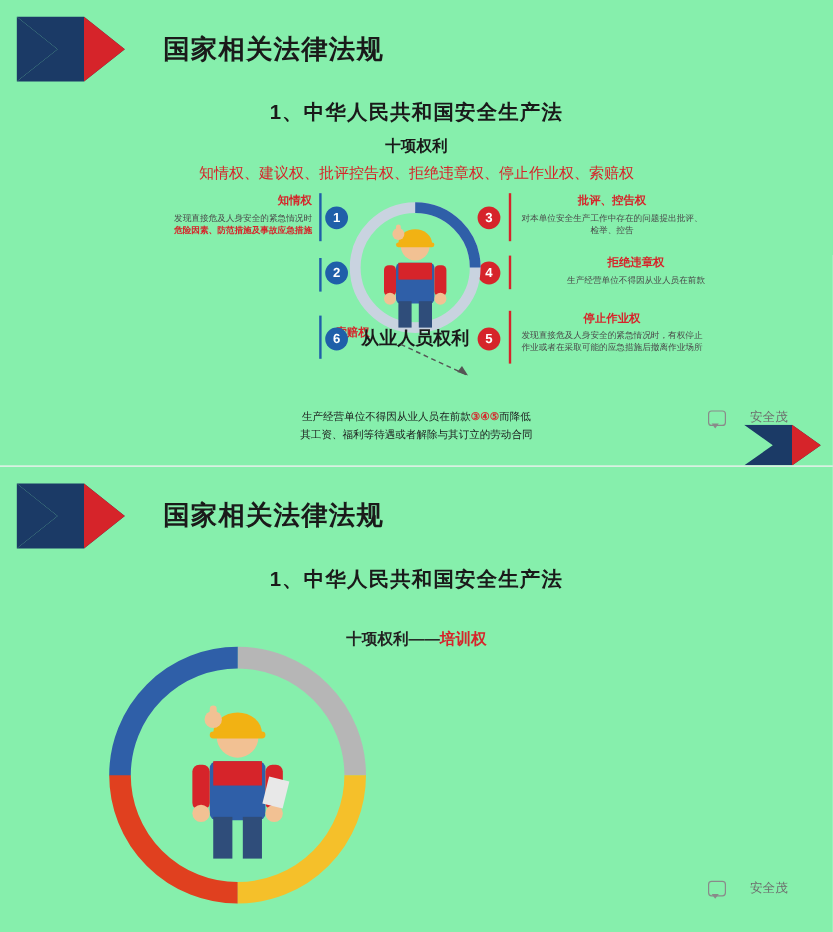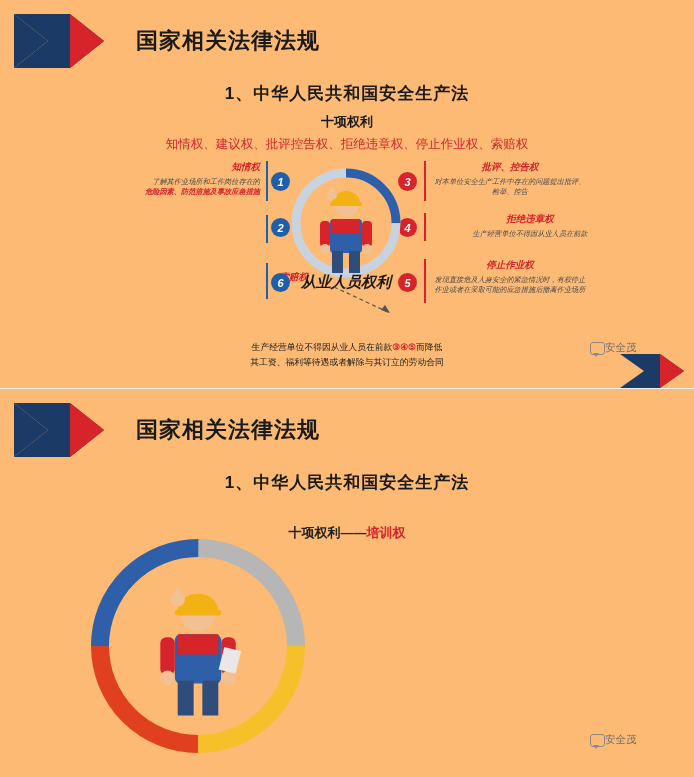--- a/index.html
+++ b/index.html
@@ -12,21 +12,21 @@
     height: 777px;
     font-family: "Liberation Sans", sans-serif;
     color: #222;
     position: relative;
     overflow: hidden;
   }
   .slide {
     position: relative;
     width: 694px;
     height: 388px;
-    background: #fdba74;
+    background: #86efac;
     overflow: hidden;
   }
   .slide + .slide { border-top: 1px solid #efefef; }
 
   
   .corner-logo {
     position: absolute;
     left: 8px;
     top: 10px;
     width: 110px;
@@ -67,21 +67,21 @@
     position: absolute;
     width: 100%;
     text-align: center;
     top: 136px;
     font-size: 12.5px;
     font-weight: normal;
     color: #d6242a;
   }
 
   
-  .diagram { position: absolute; left: 0; top: 155px; width: 694px; height: 170px; font-style: italic; }
+  .diagram { position: absolute; left: 0; top: 155px; width: 694px; height: 170px; }
 
   .item { position: absolute; }
   .item .label {
     font-size: 9.5px;
     font-weight: bold;
     color: #d6242a;
     margin-bottom: 3px;
   }
   .item .desc {
     font-size: 7.2px;
@@ -134,21 +134,21 @@
   }
   .footnote .cir { color: #d6242a; font-weight: bold; }
 
   
   .watermark {
     position: absolute;
     font-size: 10.5px;
     color: #6d6d6d;
     display: flex;
     align-items: center;
-    gap: 0;
+    gap: 20px;
   }
   .wm-icon {
     width: 13px; height: 11px;
     border: 1.2px solid #8a8a8a;
     border-radius: 3px;
     position: relative;
   }
   .wm-icon::after{
     content:"";
     position:absolute; left:2px; bottom:-3px;
@@ -174,21 +174,21 @@
   <div class="main-title">国家相关法律法规</div>
   <div class="sub-title">1、中华人民共和国安全生产法</div>
   <div class="rights-line">十项权利</div>
   <div class="rights-list">知情权、建议权、批评控告权、拒绝违章权、停止作业权、索赔权</div>
 
   <div class="diagram">
 
     <div class="item left" style="left:110px; top:6px; width:150px;">
       <div class="label">知情权</div>
       <div class="desc">
-        <span>了解其作业场所和工作岗位存在的</span><br>
+        <span>发现直接危及人身安全的紧急情况时</span><br>
         <span class="hl">危险因素、防范措施及事故应急措施</span>
       </div>
     </div>
     <div class="vbar" style="left:266px; top:6px; height:40px;"></div>
     <div class="numbadge blue" style="left:271px; top:17px;">1</div>
 
     <div class="vbar" style="left:266px; top:60px; height:28px;"></div>
     <div class="numbadge blue" style="left:271px; top:63px;">2</div>
 
     <div class="item left" style="left:96px; top:116px; width:164px;margin-left:48px;">

